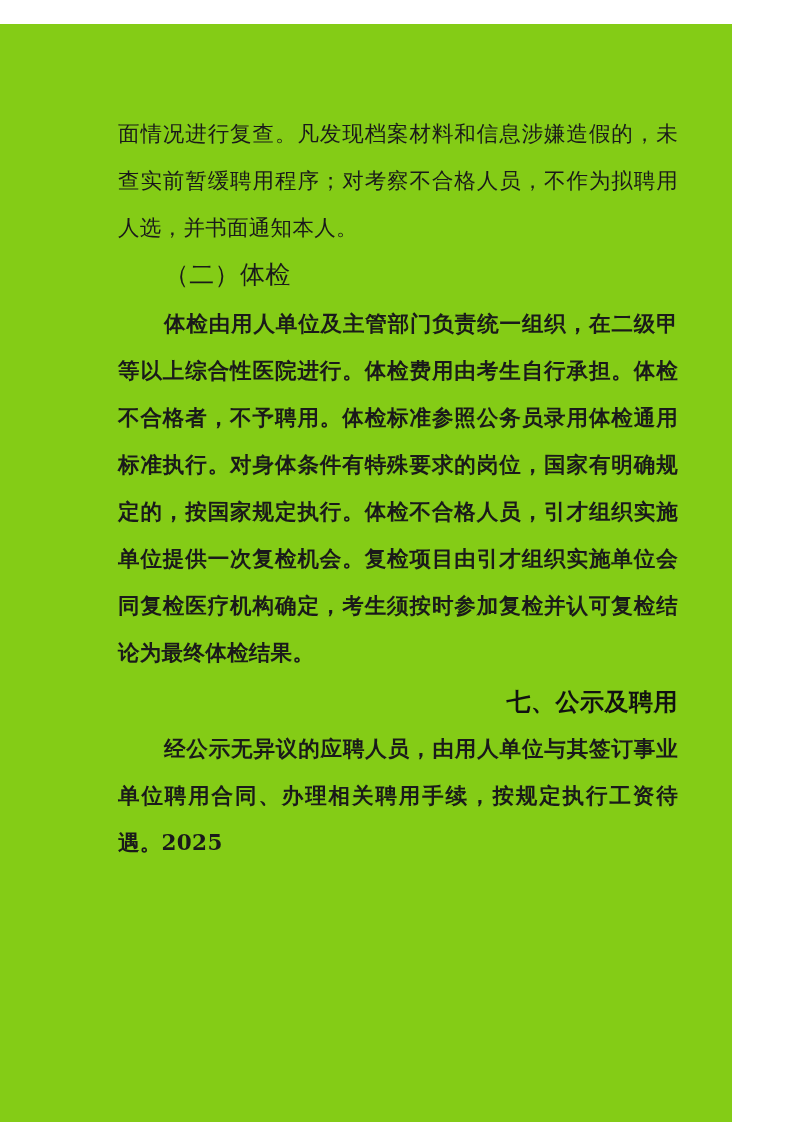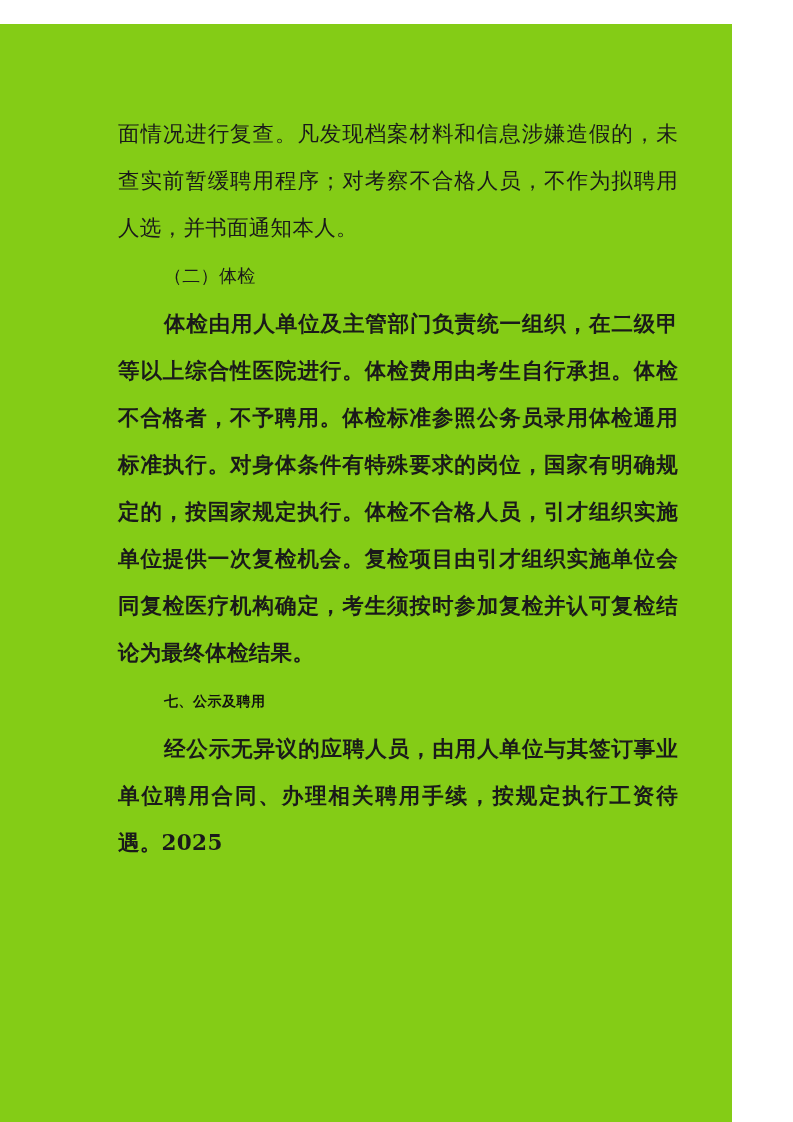--- a/index.html
+++ b/index.html
@@ -31,31 +31,32 @@
     text-justify: inter-ideograph;
     margin: 0;
     letter-spacing: 0.3px;
   }
   .para.indent {
     text-indent: 46px;
     font-weight: bold;
   }
   .heading {
     font-family: "DejaVu Serif", "Liberation Serif", serif;
-    font-size: 14px;
+    font-size: 24px;
     line-height: 47px;
     color: #111111;
     font-weight: bold;
     margin: 0;
     text-indent: 46px;
     letter-spacing: 0.5px;
+    text-align: right;
   }
   .sub-heading {
-    font-family: Liberation Sans, sans-serif;
-    font-size: 18px;
+    font-family: Liberation Mono, monospace;
+    font-size: 25px;
     line-height: 47px;
     color: #1a1a1a;
     margin: 0;
     text-indent: 46px;
     letter-spacing: 0.3px;
   }
   .gap-before {
     margin-top: 2px;
   }
 </style>

